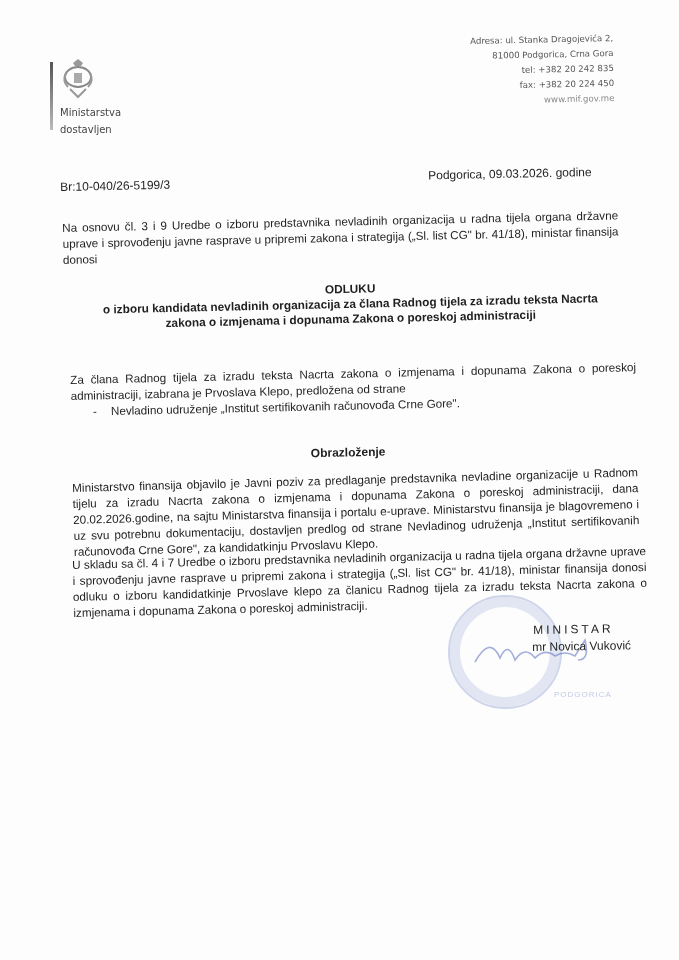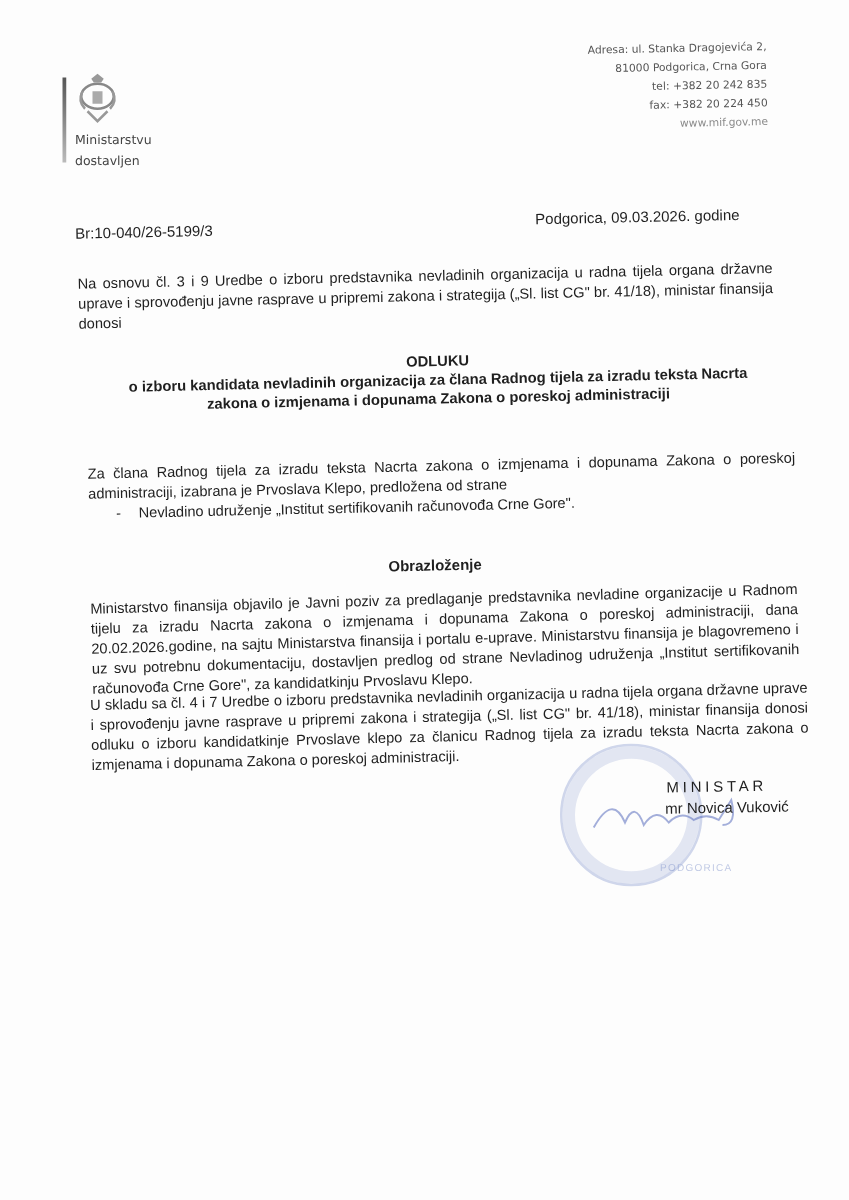--- a/index.html
+++ b/index.html
@@ -57,21 +57,21 @@
     }
     .reasoning1 { left: 72px; top: 480px; width: 566px; transform: rotate(-1.6deg); }
     .reasoning2 { left: 72px; top: 557px; width: 574px; transform: rotate(-1.4deg); }
     .stamp {
       left: 448px; top: 595px; width: 110px; height: 110px;
       border-radius: 50%;
       border: 2px solid rgba(120,140,200,0.35);
       box-shadow: inset 0 0 0 8px rgba(255,255,255,0), inset 0 0 0 10px rgba(120,140,200,0.2);
     }
     .stamp-text {
-      left: 480px; top: 690px; font-size: 8px; color: rgba(120,140,200,0.45);
+      left: 506px; top: 690px; font-size: 8px; color: rgba(120,140,200,0.45);
       letter-spacing: 1px;
       padding-left: 48px;
     }
     .signature {
       left: 470px; top: 630px; width: 130px; height: 40px;
     }
     .minister-title {
       left: 533px; top: 623px; font-size: 12px; letter-spacing: 3px;
       transform: rotate(-1deg); transform-origin: left top;
     }
@@ -85,21 +85,21 @@
 
 <div class="abs logo-bar"></div>
 <svg class="abs crest" viewBox="0 0 36 42">
   <path d="M13 6 L18 2 L23 6 L21 9 L15 9 Z" fill="#999"></path>
   <ellipse cx="18" cy="20" rx="13" ry="10" fill="none" stroke="#888" stroke-width="2"></ellipse>
   <path d="M6 16 Q2 24 8 30 M30 16 Q34 24 28 30" stroke="#999" stroke-width="2" fill="none"></path>
   <rect x="14" y="16" width="8" height="10" fill="#aaa"></rect>
   <path d="M10 32 L18 40 L26 32" stroke="#999" stroke-width="2" fill="none"></path>
 </svg>
 <div class="abs ministry-name">
-  <div>Ministarstvu</div>
+  <div>Ministarstva</div>
   <div>dostavljen</div>
 </div>
 
 <div class="abs address">
   <div>Adresa: ul. Stanka Dragojevića 2,</div>
   <div>81000 Podgorica, Crna Gora</div>
   <div>tel: +382 20 242 835</div>
   <div>fax: +382 20 224 450</div>
   <div class="web">www.mif.gov.me</div>
 </div>

